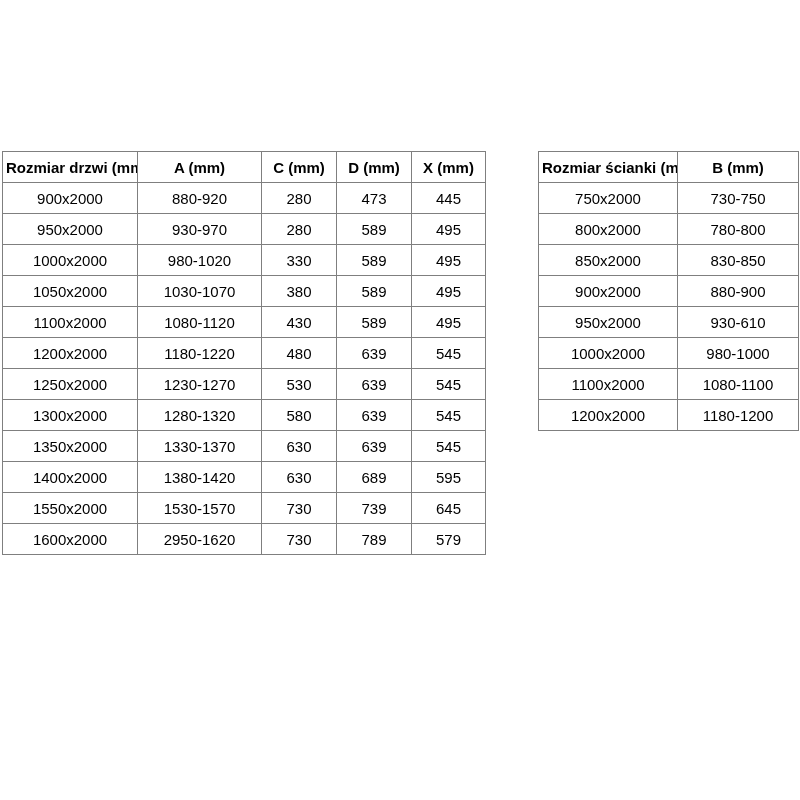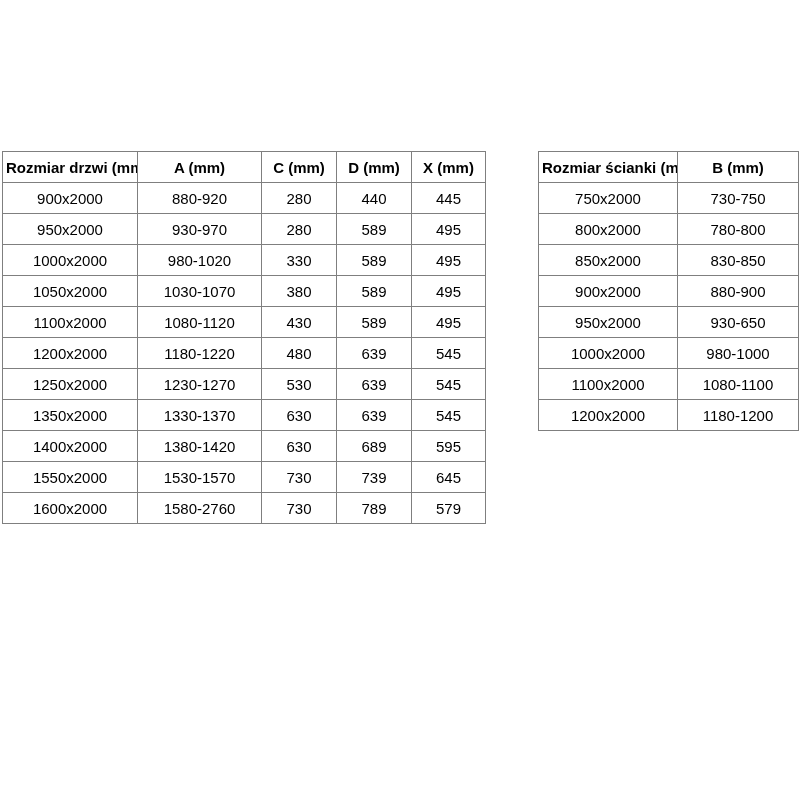--- a/index.html
+++ b/index.html
@@ -49,21 +49,21 @@
         <th>C (mm)</th>
         <th>D (mm)</th>
         <th>X (mm)</th>
       </tr>
     </thead>
   <tbody>
       <tr>
         <td>900x2000</td>
         <td>880-920</td>
         <td>280</td>
-        <td>440</td>
+        <td>473</td>
         <td>445</td>
       </tr>
       <tr>
         <td>950x2000</td>
         <td>930-970</td>
         <td>280</td>
         <td>589</td>
         <td>495</td>
       </tr>
       <tr>
@@ -95,20 +95,27 @@
         <td>545</td>
       </tr>
       <tr>
         <td>1250x2000</td>
         <td>1230-1270</td>
         <td>530</td>
         <td>639</td>
         <td>545</td>
       </tr>
       <tr>
+        <td>1300x2000</td>
+        <td>1280-1320</td>
+        <td>580</td>
+        <td>639</td>
+        <td>545</td>
+      </tr>
+      <tr>
         <td>1350x2000</td>
         <td>1330-1370</td>
         <td>630</td>
         <td>639</td>
         <td>545</td>
       </tr>
       <tr>
         <td>1400x2000</td>
         <td>1380-1420</td>
         <td>630</td>
@@ -117,21 +124,21 @@
       </tr>
       <tr>
         <td>1550x2000</td>
         <td>1530-1570</td>
         <td>730</td>
         <td>739</td>
         <td>645</td>
       </tr>
       <tr>
         <td>1600x2000</td>
-        <td>1580-2760</td>
+        <td>2950-1620</td>
         <td>730</td>
         <td>789</td>
         <td>579</td>
       </tr>
     </tbody>
 </table>
 
 <table class="spec-table wall-table">
   <colgroup>
     <col style="width:139px">
@@ -155,21 +162,21 @@
       <tr>
         <td>850x2000</td>
         <td>830-850</td>
       </tr>
       <tr>
         <td>900x2000</td>
         <td>880-900</td>
       </tr>
       <tr>
         <td>950x2000</td>
-        <td>930-650</td>
+        <td>930-610</td>
       </tr>
       <tr>
         <td>1000x2000</td>
         <td>980-1000</td>
       </tr>
       <tr>
         <td>1100x2000</td>
         <td>1080-1100</td>
       </tr>
       <tr>

